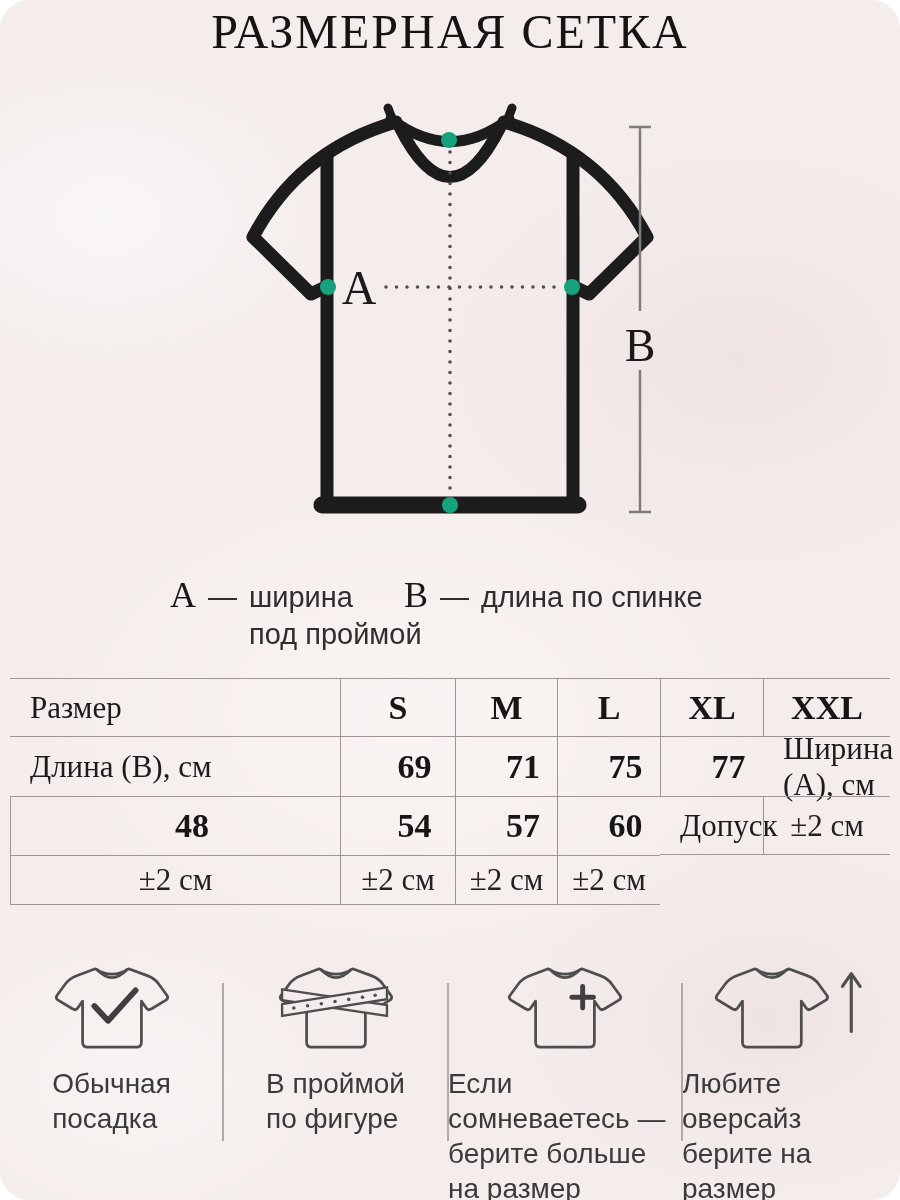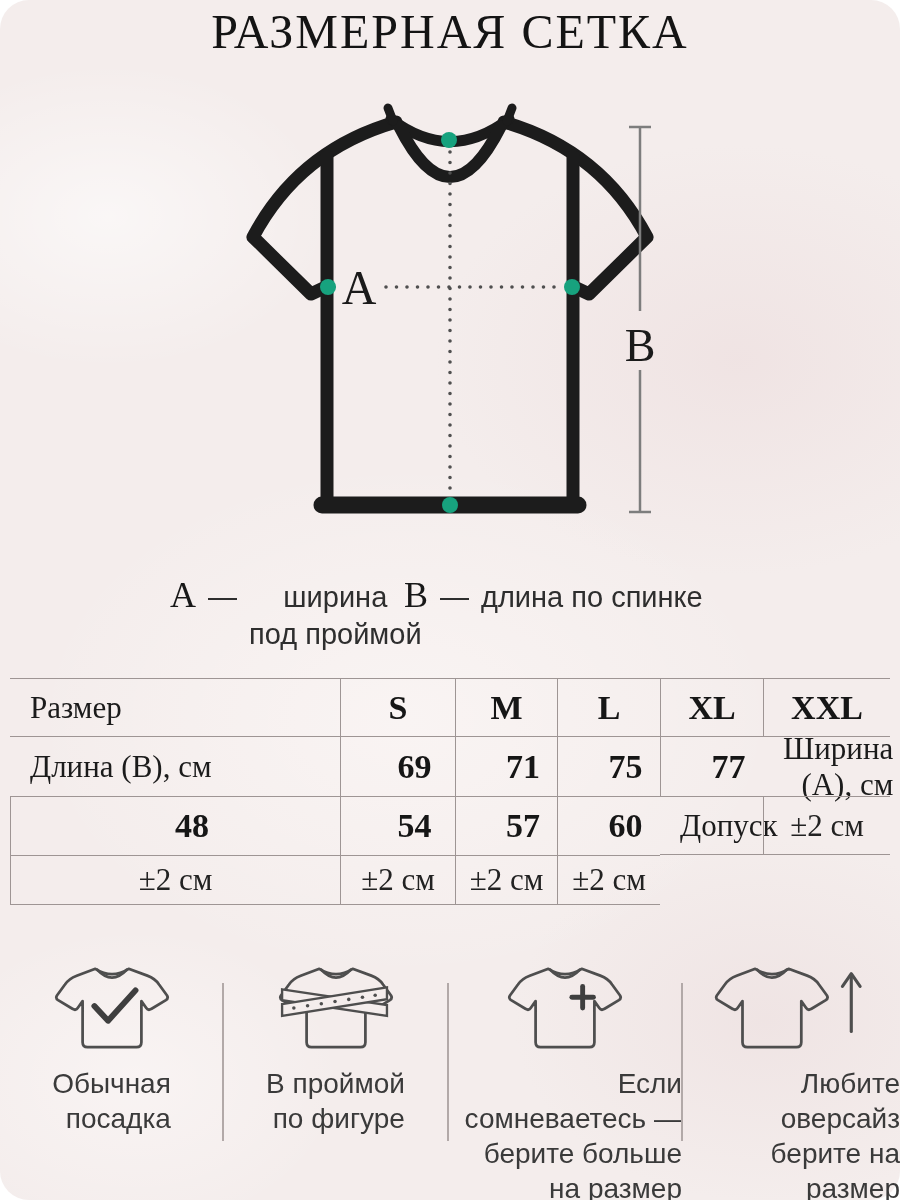--- a/index.html
+++ b/index.html
@@ -27,47 +27,47 @@
     font-size:48px; font-weight:400; letter-spacing:2px;
     color:#141414;
   }
   svg.diagram{ position:absolute; top:0; left:0; }
 
   
   .legend-a{ position:absolute; left:170px; top:576px; display:flex; gap:12px; align-items:baseline; }
   .legend-b{ position:absolute; left:404px; top:576px; display:flex; gap:12px; align-items:baseline; }
   .legend-letter{ font-family:"Liberation Serif", serif; font-size:36px; color:#181818; line-height:38px; }
   .legend-dash{ font-size:29px; color:#2e2e2e; line-height:38px; }
-  .legend-lines{ display:flex; flex-direction:column; align-items:center; }
+  .legend-lines{ display:flex; flex-direction:column; }
   .legend-text{ font-size:29px; color:#2e2e2e; line-height:37px; }
 
   
   .size-table{
     position:absolute; left:10px; top:678px; width:880px;
     display:grid;
     grid-template-columns:330px 115px 102px 103px 103px 127px;
     grid-template-rows:58px 60px 59px 50px;
     font-family:"Liberation Serif", serif;
   }
-  .cell{ display:flex; align-items:center; justify-content:center; border-top:1.5px solid #9e9594;text-align:right; }
+  .cell{ display:flex; align-items:center; justify-content:center; border-top:1.5px solid #9e9594; }
   .cell.vline{ border-left:1.5px solid #9e9594; }
   .cell.last{ border-bottom:1.5px solid #9e9594; }
   .cell.label{ justify-content:flex-start; padding-left:20px; font-size:31px; color:#1b1b1b; }
   .cell.size{ font-size:34px; font-weight:700; color:#161616; }
   .cell.num{ font-size:34px; font-weight:700; color:#161616;padding-left:33px; }
   .cell.tol{ font-size:31px; font-weight:400; color:#222; }
 
   
   .fit-guide{
     position:absolute; left:0; top:958px; width:900px;
     display:grid; grid-template-columns:223px 225px 234px 218px;
   }
   .guide-col{ display:flex; flex-direction:column; align-items:center; }
   .guide-icon{ height:100px; display:flex; align-items:center; justify-content:center; }
-  .guide-caption{ margin-top:8px; text-align:right; font-size:28px; line-height:35px; color:#3a3a3a; }
+  .guide-caption{ margin-top:8px; text-align:left; font-size:28px; line-height:35px; color:#3a3a3a; }
   .guide-divider{ position:absolute; top:25px; width:2px; height:158px; background:#b2a9a8; }
   .divider-1{ left:222px; } .divider-2{ left:447px; } .divider-3{ left:681px; }
 </style>
 </head>
 <body>
 
 <div class="page">
 
   <div class="title">РАЗМЕРНАЯ СЕТКА</div>
 

